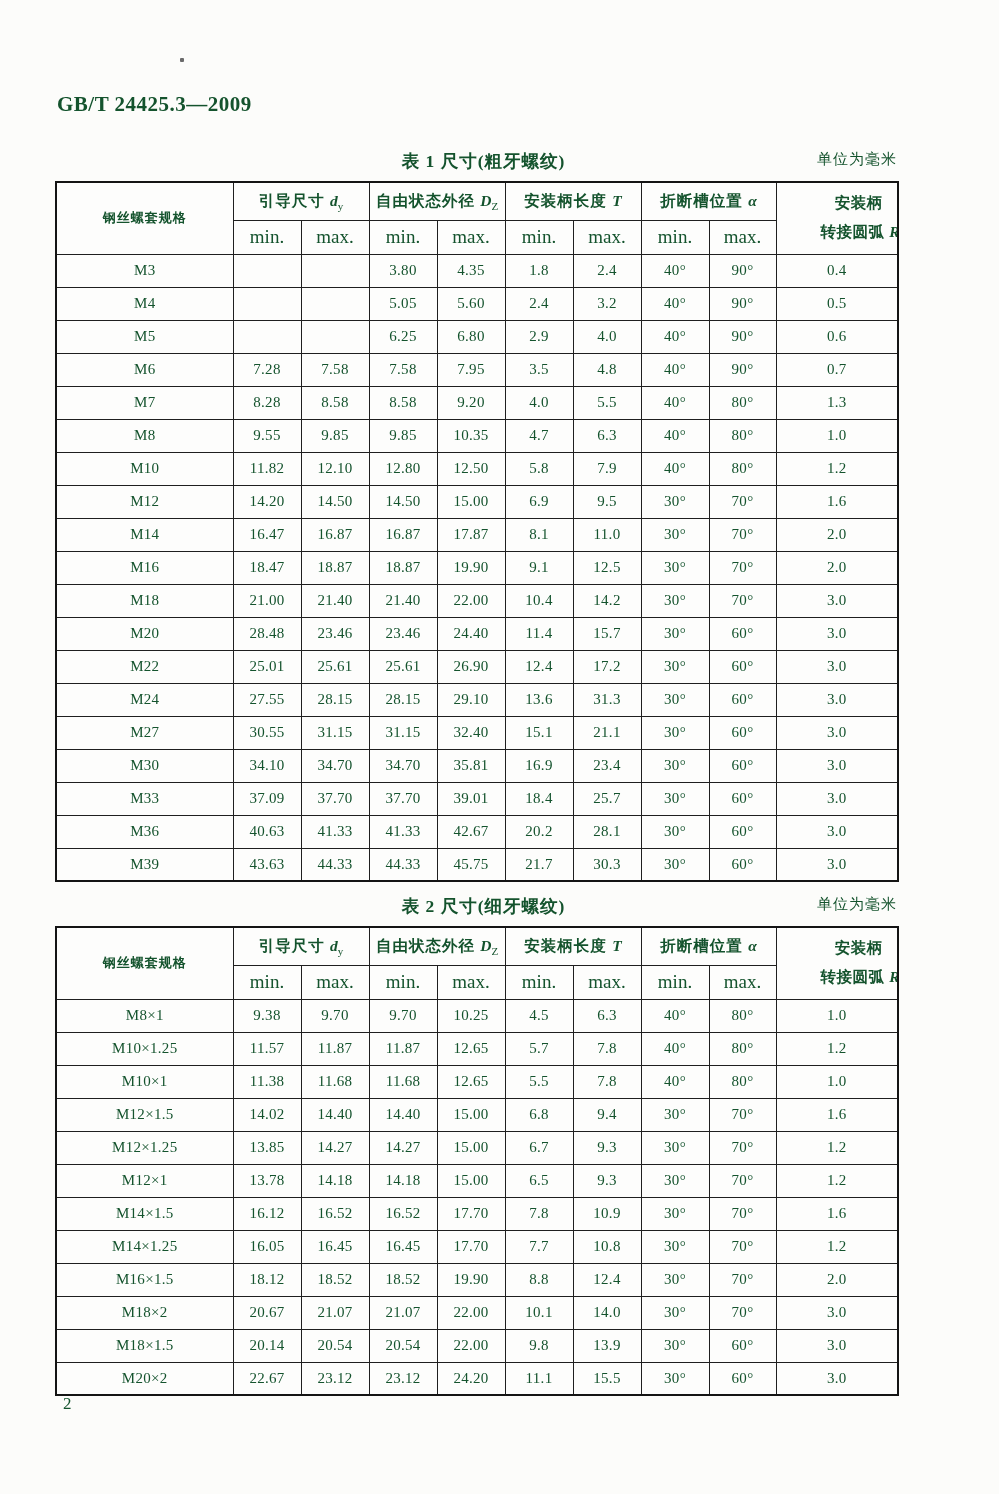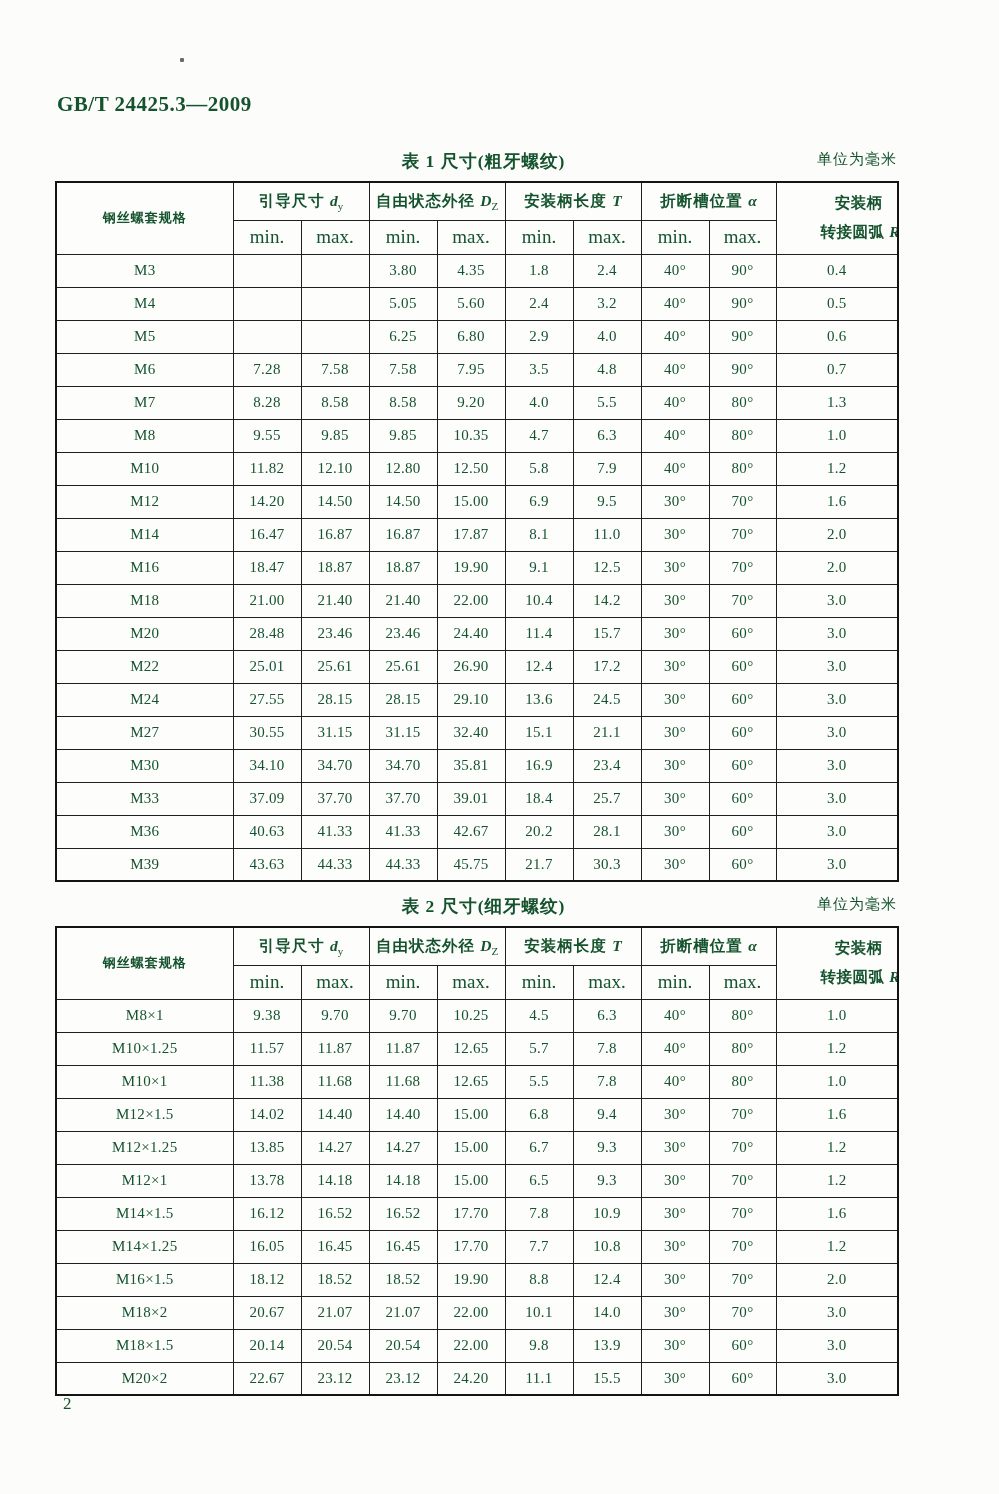--- a/index.html
+++ b/index.html
@@ -335,21 +335,21 @@
             <td>60°</td>
             <td>3.0</td>
           </tr>
           <tr>
             <td class="spec">M24</td>
             <td>27.55</td>
             <td>28.15</td>
             <td>28.15</td>
             <td>29.10</td>
             <td>13.6</td>
-            <td>24.5</td>
+            <td>31.3</td>
             <td>30°</td>
             <td>60°</td>
             <td>3.0</td>
           </tr>
           <tr>
             <td class="spec">M27</td>
             <td>30.55</td>
             <td>31.15</td>
             <td>31.15</td>
             <td>32.40</td>

